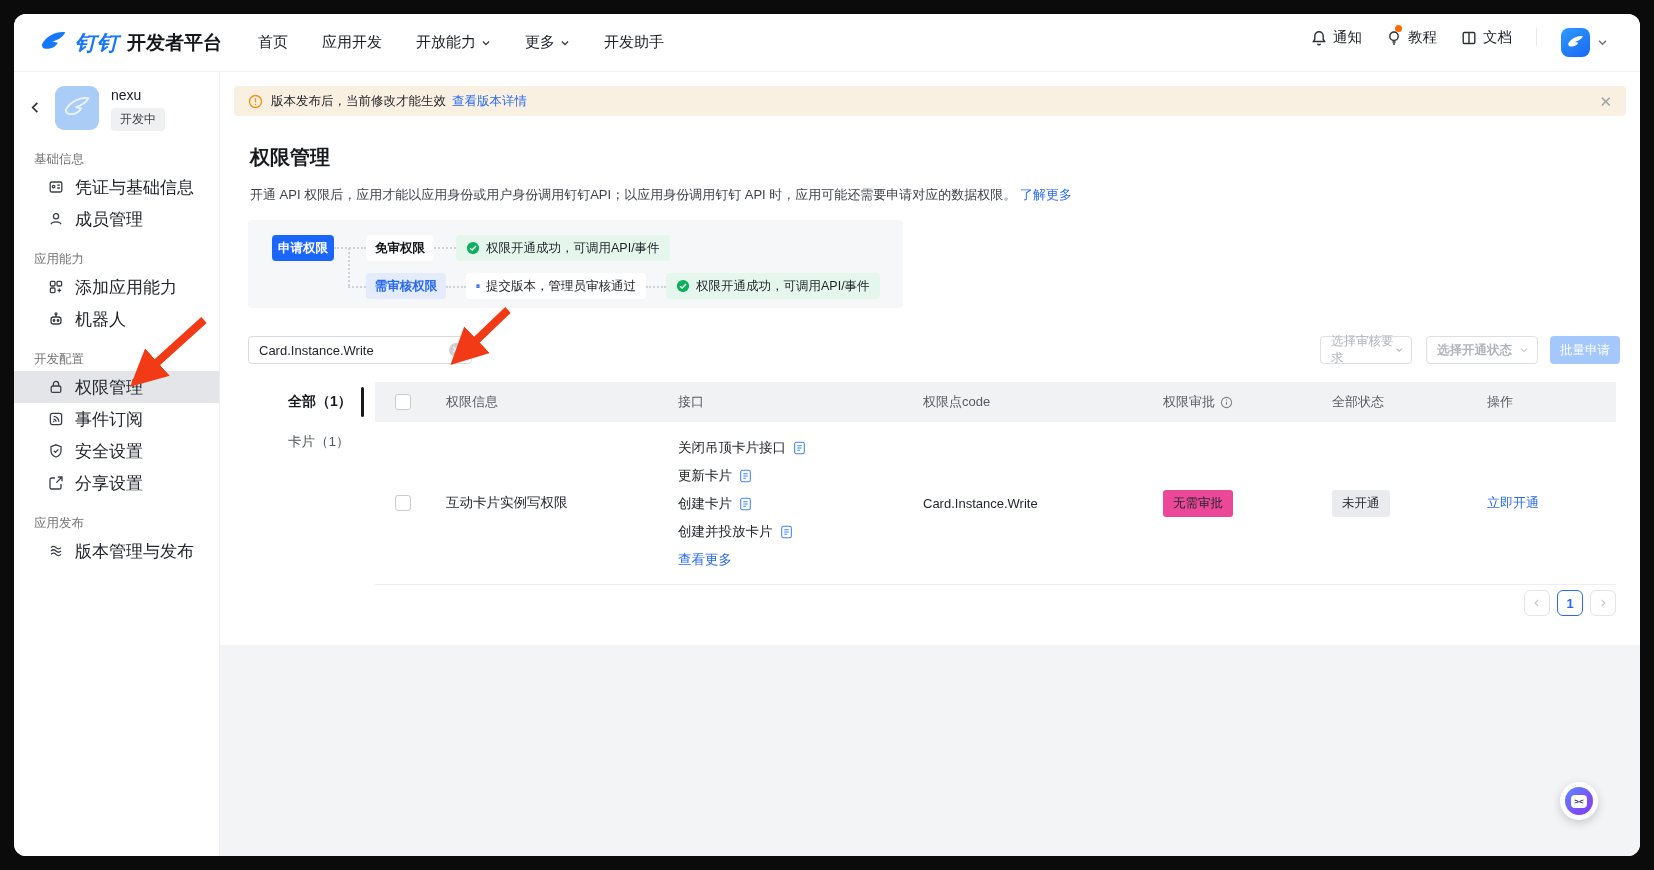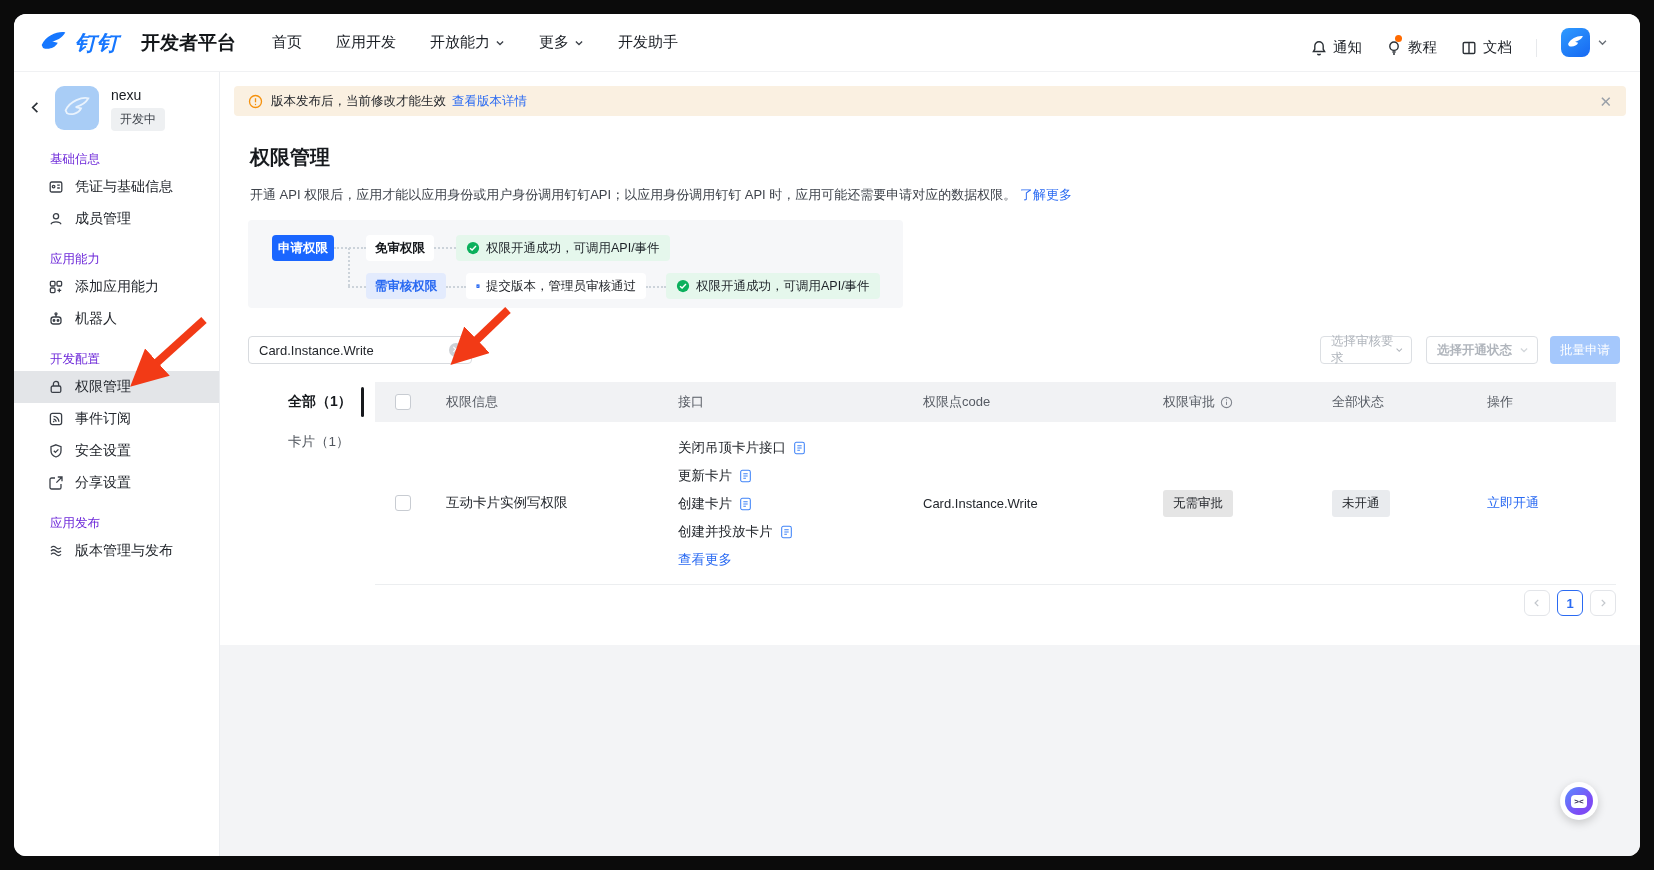--- a/index.html
+++ b/index.html
@@ -4,41 +4,41 @@
 <style>
   * { margin:0; padding:0; box-sizing:border-box; }
   html,body { width:1654px; height:870px; }
   body { background:#0b0b0b; font-family:"Liberation Sans","DejaVu Sans",sans-serif; position:relative; overflow:hidden; }
   .window { position:absolute; left:14px; top:14px; width:1626px; height:842px; background:#f3f4f6; border-radius:12px; overflow:hidden; }
 
   
   .navbar { position:absolute; top:0; left:0; right:0; height:58px; background:#fff; display:flex; align-items:center; border-bottom:1px solid #f0f1f3; z-index:4; }
   .brand { display:flex; align-items:center; padding-left:26px; cursor:pointer; }
   .brand-cn { font-size:21px; font-weight:700; font-style:italic; color:#1677ff; margin-left:8px; letter-spacing:1px; }
-  .brand-suffix { font-size:19px; font-weight:700; color:#14171a; margin-left:22px; }
+  .brand-suffix { font-size:19px; font-weight:700; color:#14171a; margin-left:8px; }
   .nav-items { display:flex; align-items:center; gap:34px; margin-left:36px;text-align:center; }
   .nav-item { font-size:15px; color:#1b1f25; display:flex; align-items:center; gap:5px; cursor:pointer; }
-  .nav-right { margin-left:auto; display:flex; align-items:flex-end; gap:24px; padding-right:32px; }
+  .nav-right { margin-left:auto; display:flex; align-items:flex-start; gap:24px; padding-right:32px; }
   .nav-tool { display:flex; align-items:center; gap:6px; font-size:14.5px; color:#1b1f25; cursor:pointer; position:relative; }
   .tool-dot { position:absolute; left:9px; top:-3px; width:7px; height:7px; border-radius:50%; background:#ff6a00; }
   .nav-divider { width:1px; height:18px; background:#e7e9ec; }
   .avatar-wrap { display:flex; align-items:center; gap:7px; cursor:pointer; }
   .avatar { width:29px; height:29px; border-radius:8px; background:linear-gradient(145deg,#2f9bff,#1668f2); display:flex; align-items:center; justify-content:center; }
 
   
   .sidebar { position:absolute; top:58px; left:0; width:206px; bottom:0; background:#fff; border-right:1px solid #eceef1; z-index:2; }
   .side-head { display:flex; align-items:flex-start; padding:14px 10px 4px 14px; }
   .back-btn { margin-top:14px; cursor:pointer; display:flex; }
   .app-icon { width:44px; height:44px; border-radius:9px; background:#a9cdf6; margin-left:12px; display:flex; align-items:center; justify-content:center; flex:none; }
   .app-meta { margin-left:12px; padding-top:1px; }
   .app-name { font-size:14px; color:#191c21; }
   .app-status { display:inline-block; margin-top:5px; background:#eef0f2; border-radius:4px; font-size:12px; color:#3e434b; padding:3px 9px; }
   .group { margin-top:12px; }
-  .group-label { height:24px; line-height:24px; padding-left:36px; font-size:12.5px; color:#6d28d9; }
-  .side-item { height:32px; display:flex; align-items:center; padding-left:34px; gap:11px; font-size:14px; color:#22262c; cursor:pointer; }
+  .group-label { height:24px; line-height:24px; padding-left:20px; font-size:12.5px; color:#737373; }
+  .side-item { height:32px; display:flex; align-items:center; padding-left:34px; gap:11px; font-size:17px; color:#22262c; cursor:pointer; }
   .side-item .si { display:flex; color:#3a3f47; }
   .side-item.active { background:#e3e5e8; }
 
   
   .main { position:absolute; top:58px; left:206px; right:0; bottom:0; background:#f3f4f6; }
   .sheet { position:absolute; top:0; left:0; width:1420px; height:573px; background:#fff; }
 
   .banner { position:absolute; left:14px; top:14px; width:1392px; height:30px; background:#faf0e1; border-radius:4px; display:flex; align-items:center; padding:0 14px; font-size:12.5px; color:#23262b; }
   .banner .b-ico { display:flex; margin-right:8px; }
   .banner a { color:#2a6af2; text-decoration:none; margin-left:6px; cursor:pointer; }
@@ -85,21 +85,21 @@
   .col-action { width:144px; padding-left:15px; }
   .hcell { display:flex; align-items:center; gap:5px; }
   .cb { width:16px; height:16px; border:1px solid #c8ccd2; border-radius:3px; background:#fff; cursor:pointer; }
   .t-row .cell-mid { display:flex; align-items:center; font-size:13.5px; color:#23272d; }
   .api-stack { padding:12px 0 10px; }
   .api-line { height:28px; display:flex; align-items:center; gap:7px; font-size:13.5px; color:#23272d; }
   .api-line .doc-ico { display:flex; cursor:pointer; }
   .more-link { height:28px; display:flex; align-items:center; font-size:13.5px; color:#2a6af2; cursor:pointer; }
   .code-text { font-size:13px; color:#23272d; }
   .badge { display:inline-block; font-size:12.5px; color:#23262b; border-radius:3px; padding:5px 10px; }
-  .badge-review { background:#e5e5e5; }
+  .badge-review { background:#ec4899; }
   .badge-status { background:#e9ebee; }
   .action-link { font-size:13px; color:#2a6af2; cursor:pointer; }
 
   .pagination { position:absolute; right:24px; top:518px; display:flex; gap:7px; }
   .pg-btn { width:26px; height:26px; border:1px solid #e3e5e9; border-radius:6px; background:#fff; display:flex; align-items:center; justify-content:center; font-size:13px; color:#c3c7cc; cursor:pointer; }
   .pg-btn.current { border-color:#2a6af2; color:#2a6af2; font-weight:600; }
 
   .assist-btn { position:absolute; right:42px; bottom:36px; width:38px; height:38px; border-radius:50%; background:#fff; box-shadow:0 3px 10px rgba(0,0,0,.18); display:flex; align-items:center; justify-content:center; cursor:pointer; z-index:6; }
   .assist-core { width:28px; height:28px; border-radius:50%; background:linear-gradient(135deg,#5b8cff 0%,#7d4bf5 70%); display:flex; align-items:center; justify-content:center; }
   .assist-face { width:16px; height:13px; background:#fff; border-radius:4px; font-size:8px; font-weight:700; color:#2b2350; display:flex; align-items:center; justify-content:center; letter-spacing:0; }

